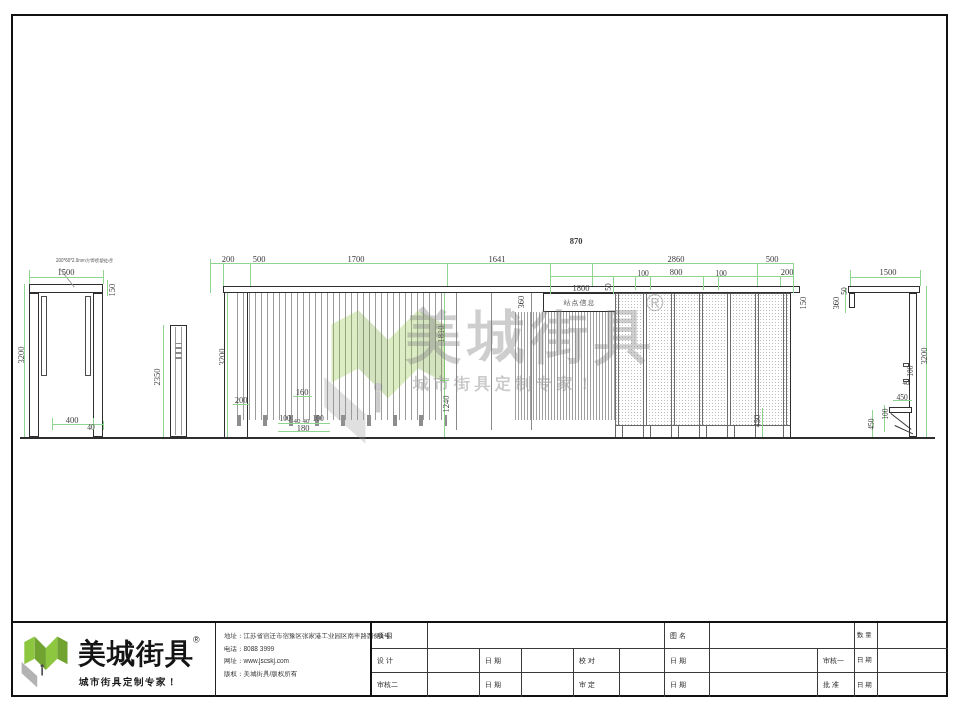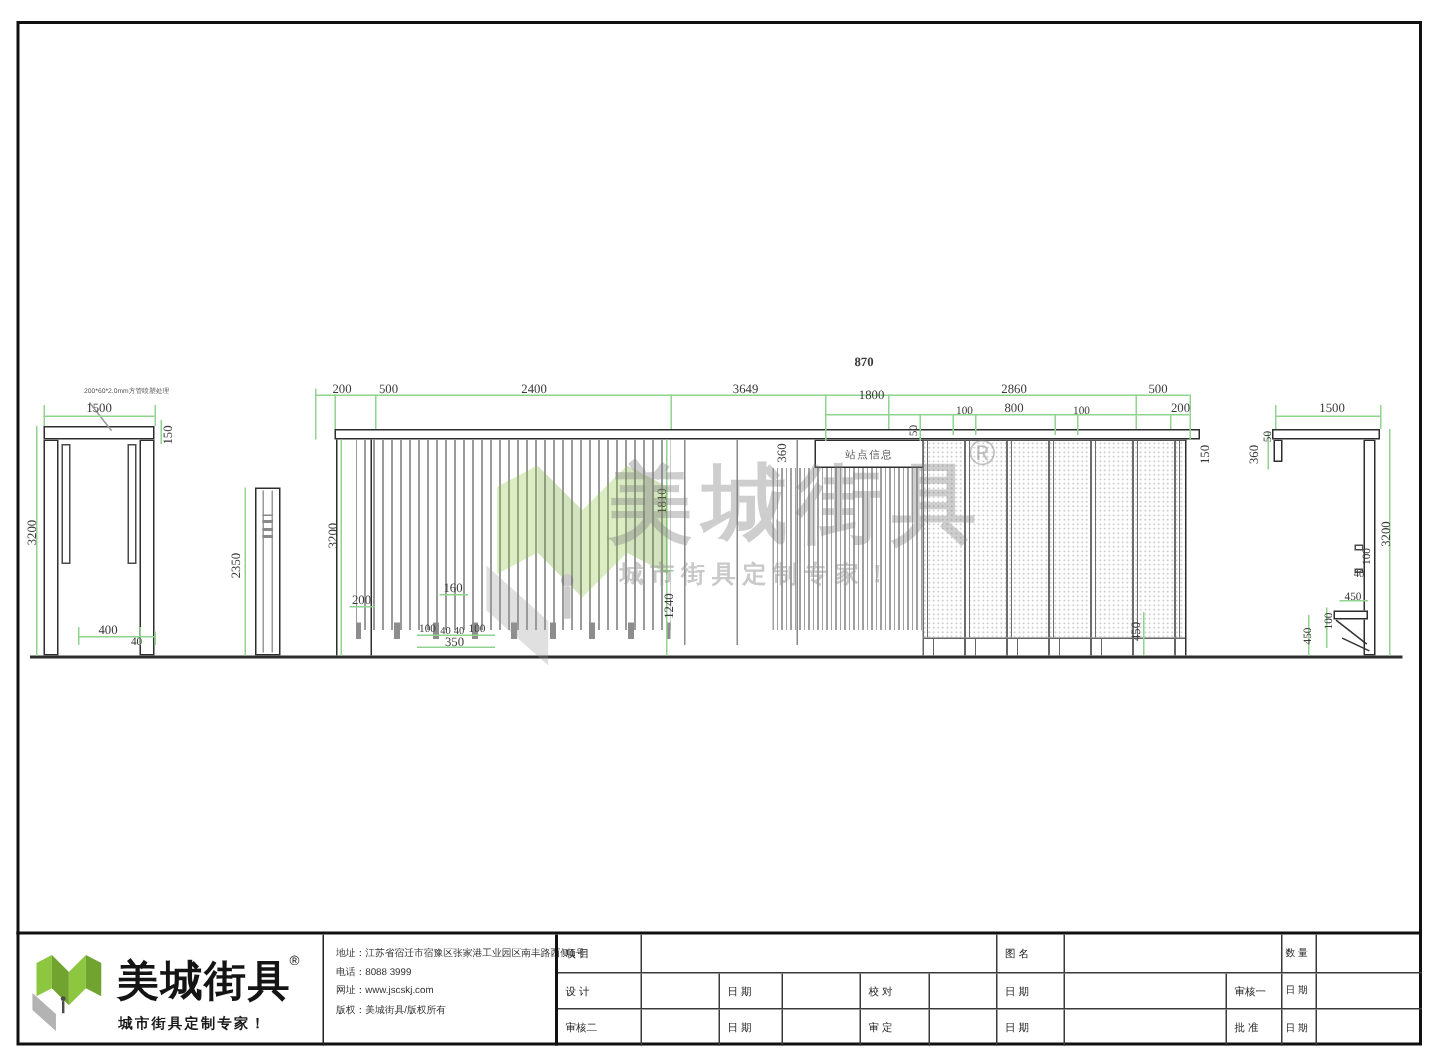--- a/index.html
+++ b/index.html
@@ -160,41 +160,41 @@
 
   <div id="dims">
       <div class="dim" style="left: 66px; top: 272px;">1500</div>
       <div class="dim r" style="left: 112px; top: 290px;">150</div>
       <div class="dim r" style="left: 21px; top: 355px;">3200</div>
       <div class="dim" style="left: 72px; top: 420px;">400</div>
       <div class="dim" style="left: 91px; top: 428px; font-size: 7.5px;">40</div>
       <div class="dim r" style="left: 157px; top: 377px;">2350</div>
       <div class="dim" style="left: 228px; top: 259px;">200</div>
       <div class="dim" style="left: 259px; top: 259px;">500</div>
-      <div class="dim" style="left: 356px; top: 259px;">2400</div>
-      <div class="dim" style="left: 497px; top: 259px;">3649</div>
+      <div class="dim" style="left: 356px; top: 259px;">1700</div>
+      <div class="dim" style="left: 497px; top: 259px;">1641</div>
       <div class="dim" style="left: 576px; top: 241px; font-weight: bold;">870</div>
       <div class="dim" style="left: 676px; top: 259px;">2860</div>
       <div class="dim" style="left: 772px; top: 259px;">500</div>
-      <div class="dim" style="left: 581px; top: 263px;">1800</div>
+      <div class="dim" style="left: 581px; top: 288px;">1800</div>
       <div class="dim" style="left: 643px; top: 274px; font-size: 7.5px;">100</div>
       <div class="dim" style="left: 676px; top: 272px;">800</div>
       <div class="dim" style="left: 721px; top: 274px; font-size: 7.5px;">100</div>
       <div class="dim" style="left: 787px; top: 272px;">200</div>
       <div class="dim r" style="left: 609px; top: 287px; font-size: 7.5px;">50</div>
       <div class="dim r" style="left: 521px; top: 302px;">360</div>
       <div class="dim r" style="left: 803px; top: 303px;">150</div>
       <div class="dim r" style="left: 222px; top: 357px;">3200</div>
       <div class="dim" style="left: 241px; top: 400px;">200</div>
       <div class="dim" style="left: 302px; top: 392px;">160</div>
       <div class="dim" style="left: 285px; top: 419px; font-size: 7.5px;">100</div>
       <div class="dim" style="left: 297px; top: 421px; font-size: 7px;">40</div>
       <div class="dim" style="left: 306px; top: 421px; font-size: 7px;">40</div>
       <div class="dim" style="left: 318px; top: 419px; font-size: 7.5px;">100</div>
-      <div class="dim" style="left: 303px; top: 428px;">350</div>
+      <div class="dim" style="left: 303px; top: 428px;">180</div>
       <div class="dim r" style="left: 441px; top: 334px;">1810</div>
       <div class="dim r" style="left: 446px; top: 404px;">1240</div>
       <div class="dim r" style="left: 757px; top: 421px;">450</div>
       <div class="dim" style="left: 888px; top: 272px;">1500</div>
       <div class="dim r" style="left: 845px; top: 291px; font-size: 7.5px;">50</div>
       <div class="dim r" style="left: 836px; top: 303px;">360</div>
       <div class="dim r" style="left: 924px; top: 356px;">3200</div>
       <div class="dim r" style="left: 911px; top: 371px; font-size: 7.5px;">100</div>
       <div class="dim" style="left: 906px; top: 383px; font-size: 7px;">40</div>
       <div class="dim" style="left: 902px; top: 398px; font-size: 7.5px;">450</div>

